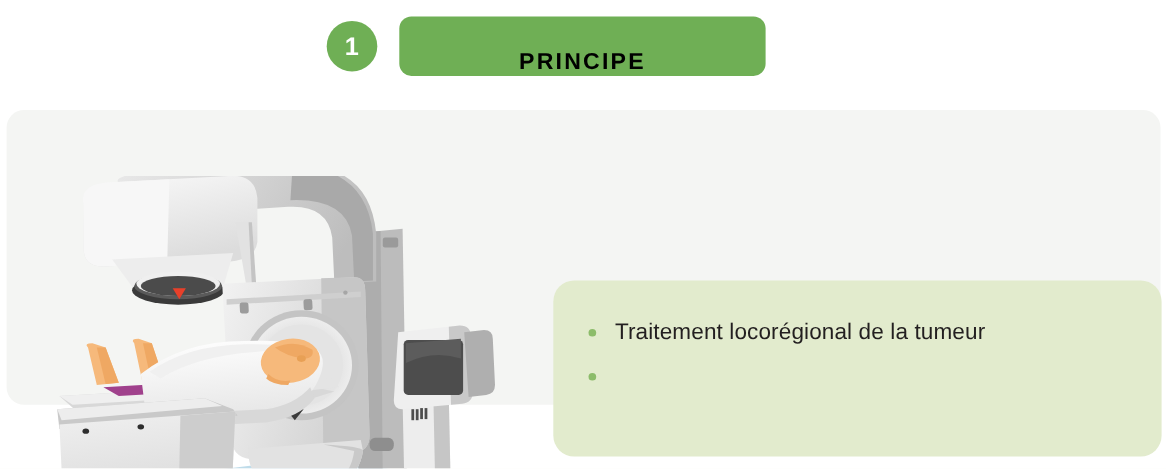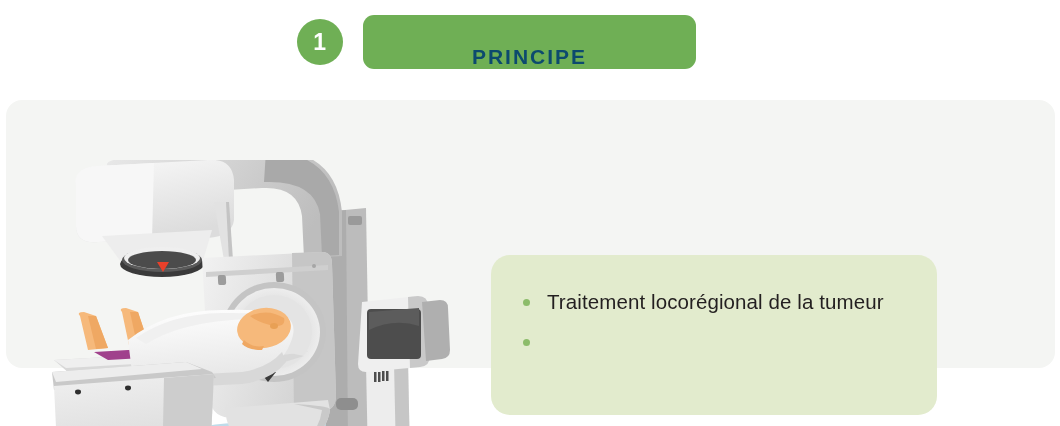--- a/index.html
+++ b/index.html
@@ -54,41 +54,41 @@
     background: #6FAF55;
     color: #ffffff;
     display: flex;
     align-items: center;
     justify-content: center;
   }
   .title-pill-label {
     font-size: 21px;
     font-weight: bold;
     letter-spacing: 2.0px;
-    color: #0c4a6e;
+    color: #000000;
     margin-top: 30px;
   }
 
   
   .content-panel {
     position: absolute;
     left: 6px;
     top: 100px;
     width: 1049px;
     height: 268px;
     background: #F4F5F3;
     border-radius: 16px;
   }
 
   
   .callout {
     position: absolute;
-    left: 485px;
+    left: 497px;
     top: 155px;
-    width: 446px;
+    width: 553px;
     height: 160px;
     background: #E2EBCD;
     border-radius: 19px;
     text-decoration: underline;
   }
   .bullet-list {
     position: absolute;
     left: 26px;
     top: 34px;
     right: 16px;

